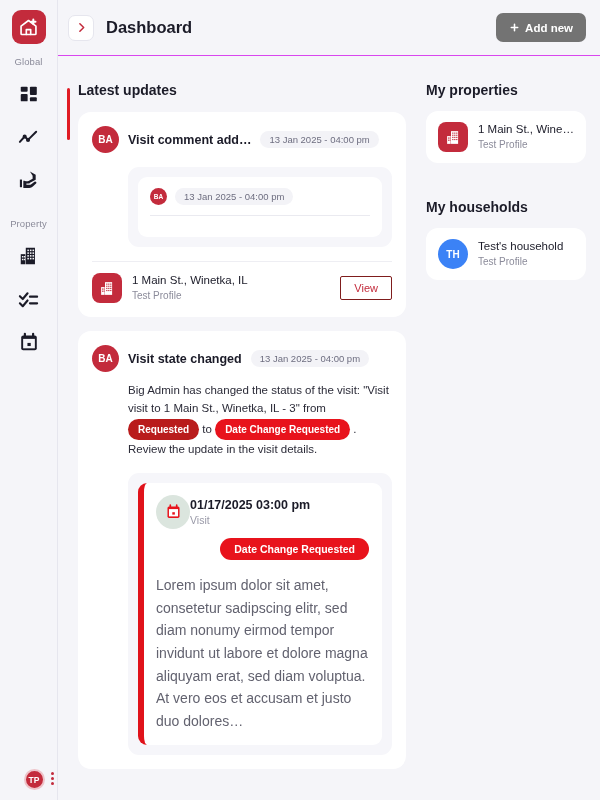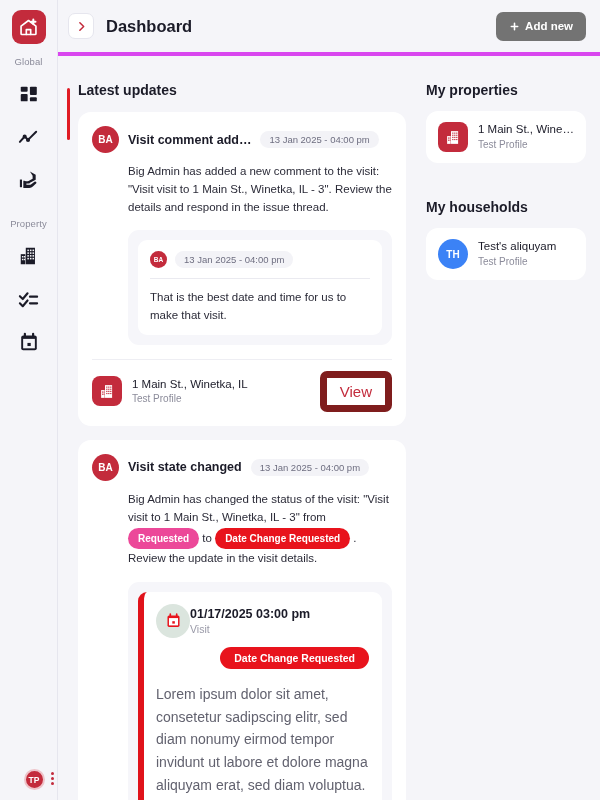--- a/index.html
+++ b/index.html
@@ -54,21 +54,21 @@
   }
   .kebab { display: flex; flex-direction: column; gap: 2px; cursor: pointer; padding: 3px 2px;}
   .kebab i { width: 3px; height: 3px; border-radius: 50%; background: #c32b3c; display: block; }
 
   
   .main { flex: 1; height: 800px; position: relative; background: #f5f5f9; }
 
   .topbar {
     height: 56px; width: 542px;
     background: #f5f5f9;
-    border-bottom: 4px solid #d946ef;
+    border-bottom: 1px solid #d946ef;
     display: flex; align-items: center;
     padding: 0 14px 0 10px;
   }
   .collapse-btn {
     width: 26px; height: 26px; border-radius: 7px;
     background: #fff; border: 1px solid #e6e6ee;
     display: flex; align-items: center; justify-content: center;
     cursor: pointer; flex: 0 0 26px;
   }
   .page-title {
@@ -142,21 +142,21 @@
     font-size: 11.5px; line-height: 1.55; color: #2b2b38;
     margin-top: 10px; margin-left: 36px;
   }
   .inline-badge {
     display: inline-block; color: #fff;
     border-radius: 11px; padding: 2.5px 10px;
     font-size: 10px; font-weight: bold;
     vertical-align: middle;
     margin: 1.5px 0;
   }
-  .b-blue { background: #ec4899; }
+  .b-blue { background: #b91c1c; }
   .b-red  { background: #e8131c; }
 
   
   .comment-box {
     background: #f6f6fa; border-radius: 11px;
     margin: 14px 0 0 36px;
     padding: 10px;
   }
   .comment-inner {
     background: #fff; border-radius: 9px; padding: 11px 12px;
@@ -178,23 +178,23 @@
   .sq-icon {
     width: 30px; height: 30px; border-radius: 8px;
     background: #c32b3c;
     display: flex; align-items: center; justify-content: center;
     flex: 0 0 30px;
   }
   .entity-name { font-size: 11.5px; color: #1b1b28; line-height: 1.35;}
   .entity-sub { font-size: 10px; color: #8b8b9a; line-height: 1.4;}
   .view-btn {
     margin-left: auto;
-    border: 7px solid #7f1d1d; background: #fff;
-    color: #c32b3c; border-radius: 7px;
-    font-size: 15px; padding: 5px 13px;
+    border: 1px solid #7f1d1d; background: #fff;
+    color: #c32b3c; border-radius: 2px;
+    font-size: 11px; padding: 5px 13px;
     font-family: "Liberation Sans", sans-serif;
     cursor: pointer;
   }
 
   
   .visit-wrap {
     background: #f6f6fa; border-radius: 11px;
     margin: 14px 0 0 36px; padding: 10px;
   }
   .visit-card {
@@ -361,30 +361,28 @@
       <div class="col-left">
         <div class="accent-bar"></div>
         <div class="section-title">Latest updates</div>
 
         <div class="feed-card">
           <div class="feed-head">
             <div class="av">BA</div>
             <div class="feed-title">Visit comment add…</div>
             <div class="time-pill">13 Jan 2025 - 04:00 pm</div>
           </div>
-          <div class="feed-body">Big Admin has added a new comment to the visit: "Visit visit to 1 Main St., Winetka, IL - 3". Review the details and respond in the issue thread.</div>
 
           <div class="comment-box">
             <div class="comment-inner">
               <div class="comment-head">
                 <div class="av-sm">BA</div>
                 <div class="time-pill">13 Jan 2025 - 04:00 pm</div>
               </div>
               <div class="comment-divider"></div>
-              <div class="comment-text">That is the best date and time for us to make that visit.</div>
             </div>
           </div>
 
           <div class="entity-divider"></div>
           <div class="entity-row">
             <div class="sq-icon">
               <svg width="17" height="17" viewBox="0 0 24 24" fill="#fff">
                 <path d="M8.5 3h10v18h-10z"></path>
                   <path d="M3 10h5v11H3z"></path>
                 <g fill="#c32b3c">
@@ -487,21 +485,21 @@
           <div>
             <div class="side-name">1 Main St., Winetk…</div>
             <div class="entity-sub">Test Profile</div>
           </div>
         </div>
 
         <div class="section-title right gap">My households</div>
         <div class="side-card">
           <div class="circ-icon">TH</div>
           <div>
-            <div class="side-name">Test's aliquyam</div>
+            <div class="side-name">Test's household</div>
             <div class="entity-sub">Test Profile</div>
           </div>
         </div>
       </div>
 
     </div>
   </div>
 </div>
 
 </body></html>

